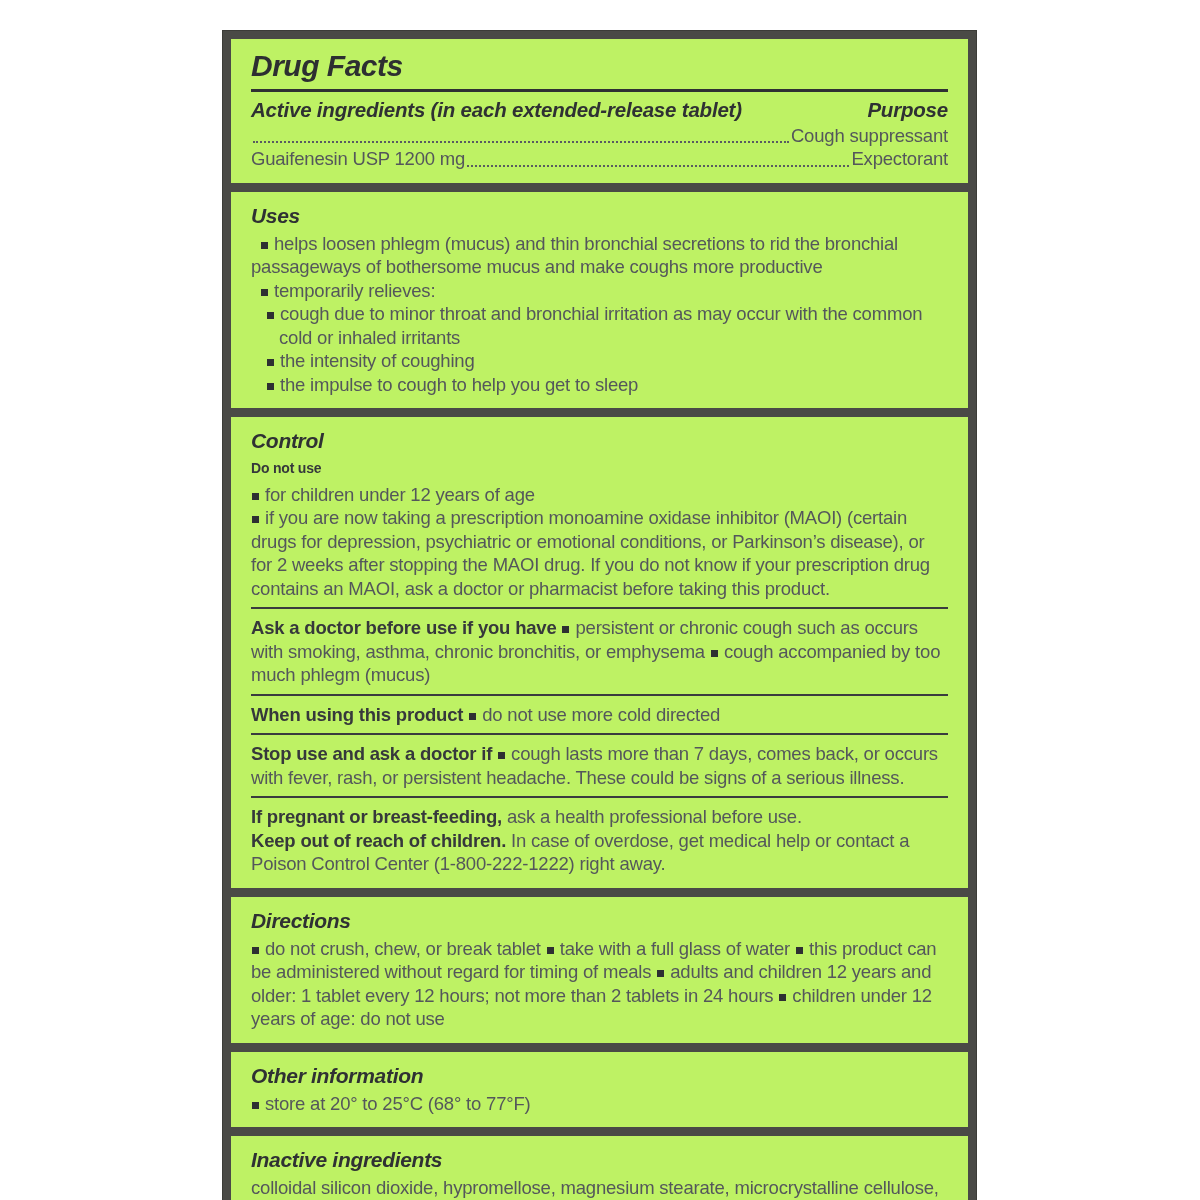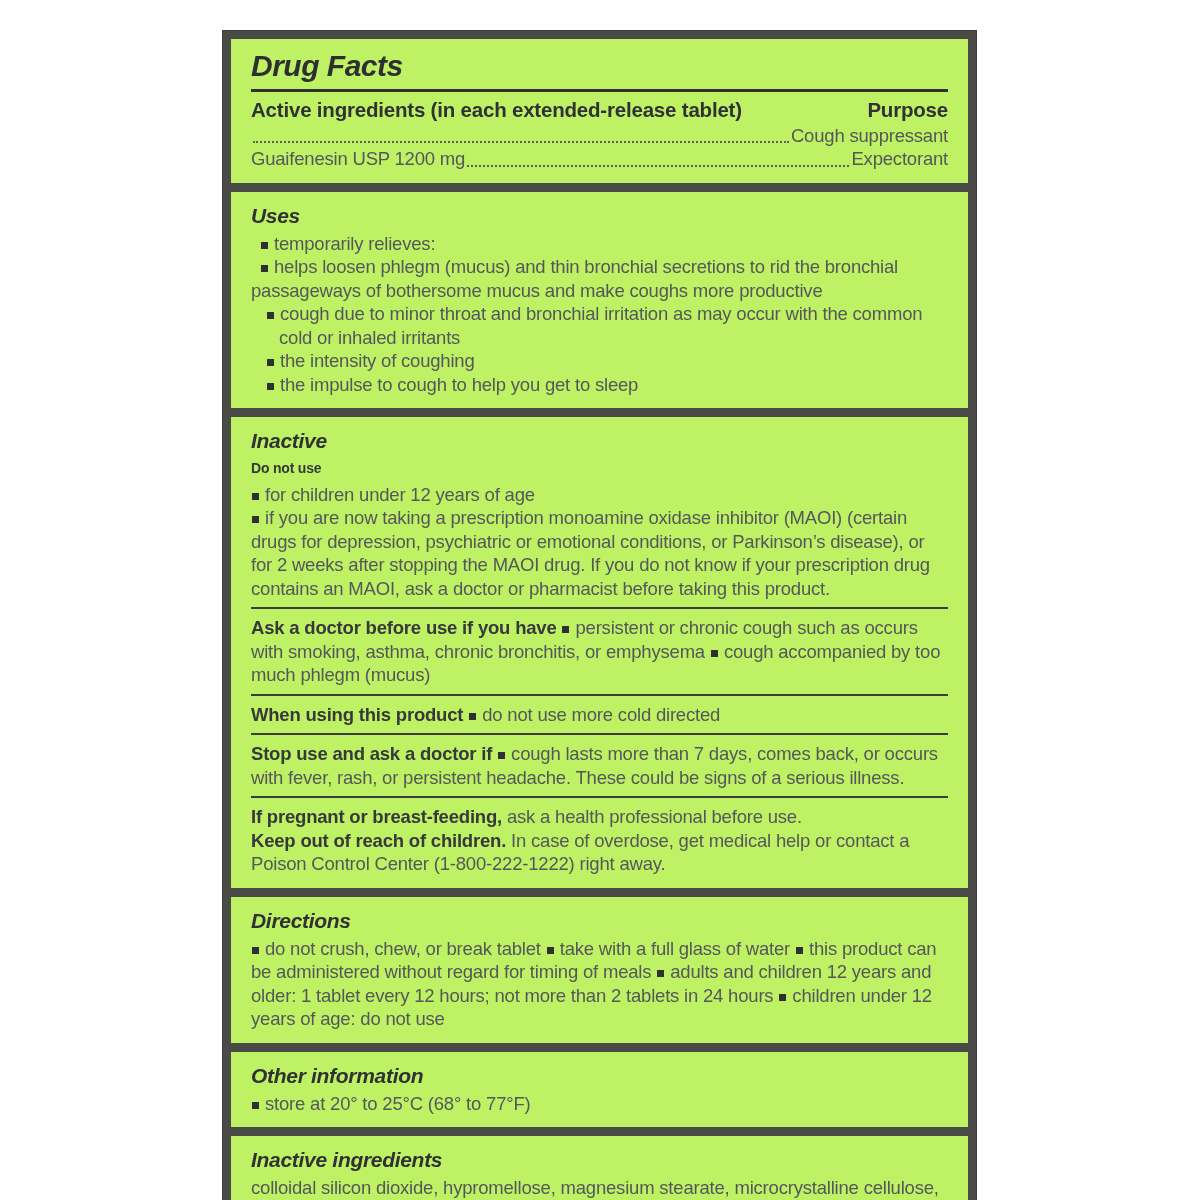--- a/index.html
+++ b/index.html
@@ -31,21 +31,21 @@
     letter-spacing:-0.5px;
   }
   .rule{border-top:3px solid #2f3133;margin:0 0 6px 0;}
   .sec-head{
     margin:2px 0 3px 0;
     font-size:21px;line-height:27px;
     font-style:italic;font-weight:bold;color:#2f3133;
     letter-spacing:-0.3px;
   }
   .ai-head{display:flex;justify-content:space-between;align-items:baseline;margin-bottom:2px;}
-  .ai-head .h{font-size:20.5px;font-weight:bold;color:#2f3133;}
+  .ai-head .h{font-size:20.5px;font-style:italic;font-weight:bold;color:#2f3133;}
   .ing-row{display:flex;align-items:baseline;}
   .ing-row .dots{flex:1;border-bottom:2px dotted #595c60;margin:0 2px;align-self:flex-end;margin-bottom:4px;min-width:12px;}
   .sq{
     display:inline-block;width:7px;height:7px;background:#2e3032;
     margin:0 6px 1px 1px;
   }
   .u1{text-indent:9px;}
   .u1 .sq{text-indent:0;}
   .u2{padding-left:28px;text-indent:-13px;}
   .b{font-weight:bold;color:#36383b;}
@@ -72,29 +72,29 @@
       </div>
       <div class="ing-row">
         <span>Guaifenesin USP 1200 mg</span>
         <span class="dots"></span>
         <span>Expectorant</span>
       </div>
     </section>
 
     <section class="box">
       <div class="sec-head">Uses</div>
+      <p class="u1"><span class="sq"></span><span>helps loosen phlegm (mucus) and thin bronchial secretions to rid the bronchial passageways of bothersome mucus and make coughs more productive</span></p>
       <p class="u1"><span class="sq"></span><span>temporarily relieves:</span></p>
-      <p class="u1"><span class="sq"></span><span>helps loosen phlegm (mucus) and thin bronchial secretions to rid the bronchial passageways of bothersome mucus and make coughs more productive</span></p>
       <p class="u2"><span class="sq"></span><span>cough due to minor throat and bronchial irritation as may occur with the common cold or inhaled irritants</span></p>
       <p class="u2"><span class="sq"></span><span>the intensity of coughing</span></p>
       <p class="u2"><span class="sq"></span><span>the impulse to cough to help you get to sleep</span></p>
     </section>
 
     <section class="box">
-      <div class="sec-head">Inactive</div>
+      <div class="sec-head">Control</div>
       <p class="b" style="font-size:14px;">Do not use</p>
       <p class="mt2"><span class="sq"></span><span>for children under 12 years of age</span></p>
       <p><span class="sq"></span><span>if you are now taking a prescription monoamine oxidase inhibitor (MAOI) (certain drugs for depression, psychiatric or emotional conditions, or Parkinson’s disease), or for 2 weeks after stopping the MAOI drug. If you do not know if your prescription drug contains an MAOI, ask a doctor or pharmacist before taking this product.</span></p>
 
       <div class="subrule"></div>
       <p><span class="b">Ask a doctor before use if you have</span> <span class="sq"></span><span>persistent or chronic cough such as occurs with smoking, asthma, chronic bronchitis, or emphysema</span> <span class="sq"></span><span>cough accompanied by too much phlegm (mucus)</span></p>
 
       <div class="subrule"></div>
       <p><span class="b">When using this product</span> <span class="sq"></span><span>do not use more cold directed</span></p>
 

